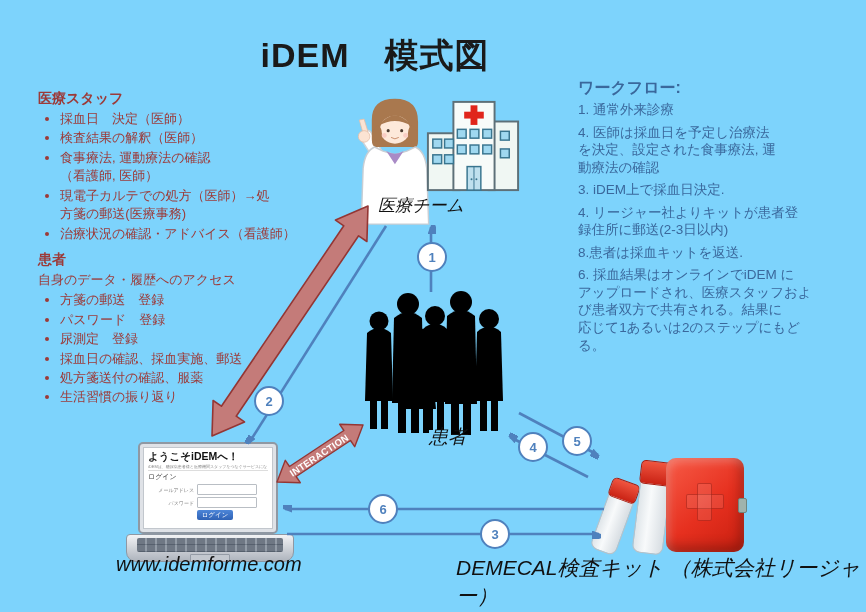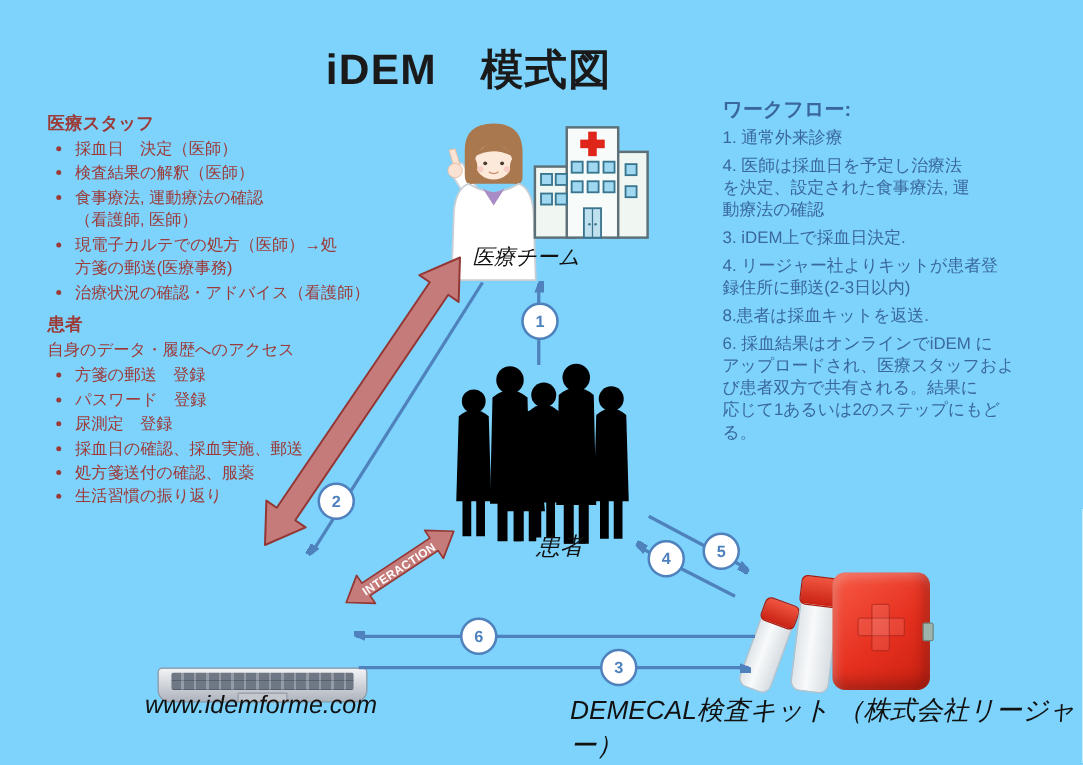--- a/index.html
+++ b/index.html
@@ -193,20 +193,36 @@
       <circle cx="58" cy="48" r="9"></circle>
         <path d="M47,60 Q58,50 69,60 L75,120 L41,120 Z"></path>
       <rect x="50" y="118" width="6" height="26"></rect>
         <rect x="62" y="118" width="6" height="26"></rect>
     </g>
   </svg>
 
   <div class="plain-label lbl-patients">患者</div>
 
   <div class="laptop">
+    <div class="lt-screen">
+      <div class="lt-inner">
+        <div class="lt-welcome">ようこそiDEMへ！</div>
+        <div class="lt-sub">iDEMは、糖尿病患者様と医療機関スタッフをつなぐサービスになります。</div>
+        <div class="lt-login">ログイン</div>
+        <div class="lt-row">
+          <div class="flabel">メールアドレス</div>
+          <div class="lt-field"></div>
+        </div>
+        <div class="lt-row">
+          <div class="flabel">パスワード</div>
+          <div class="lt-field"></div>
+        </div>
+        <div class="lt-btn">ログイン</div>
+      </div>
+    </div>
     <div class="lt-base">
       <div class="lt-keys"></div>
       <div class="lt-pad"></div>
     </div>
   </div>
   <div class="plain-label lbl-site">www.idemforme.com</div>
 
   <div class="tube tube1">
       <div class="cap"></div>
     </div>

